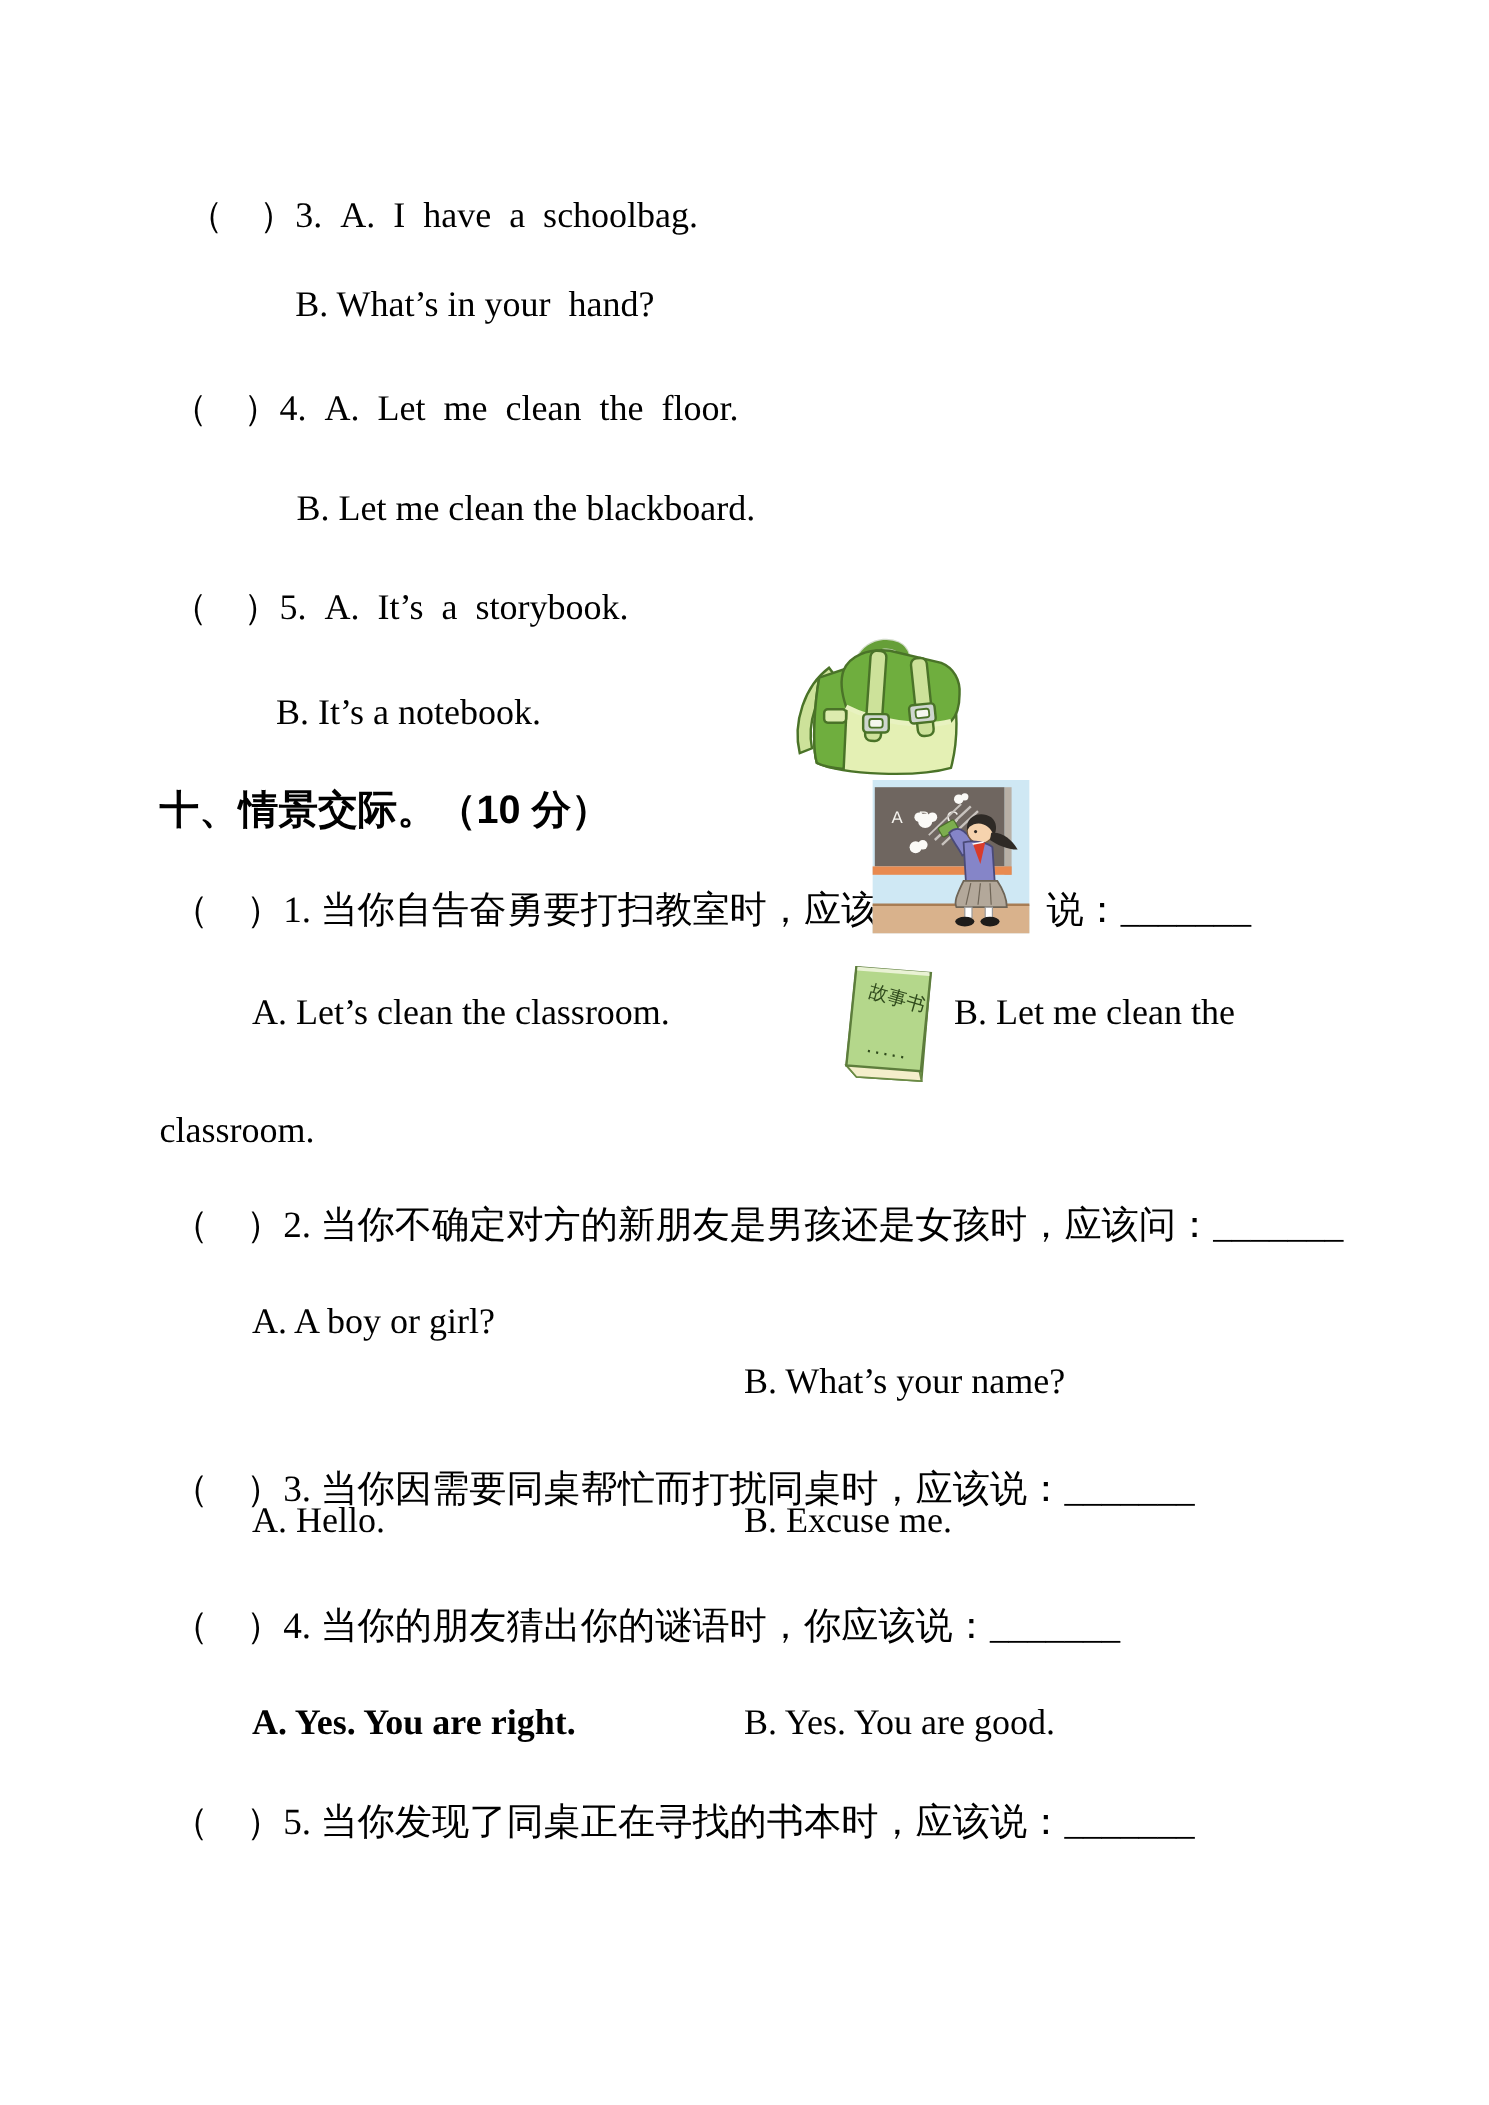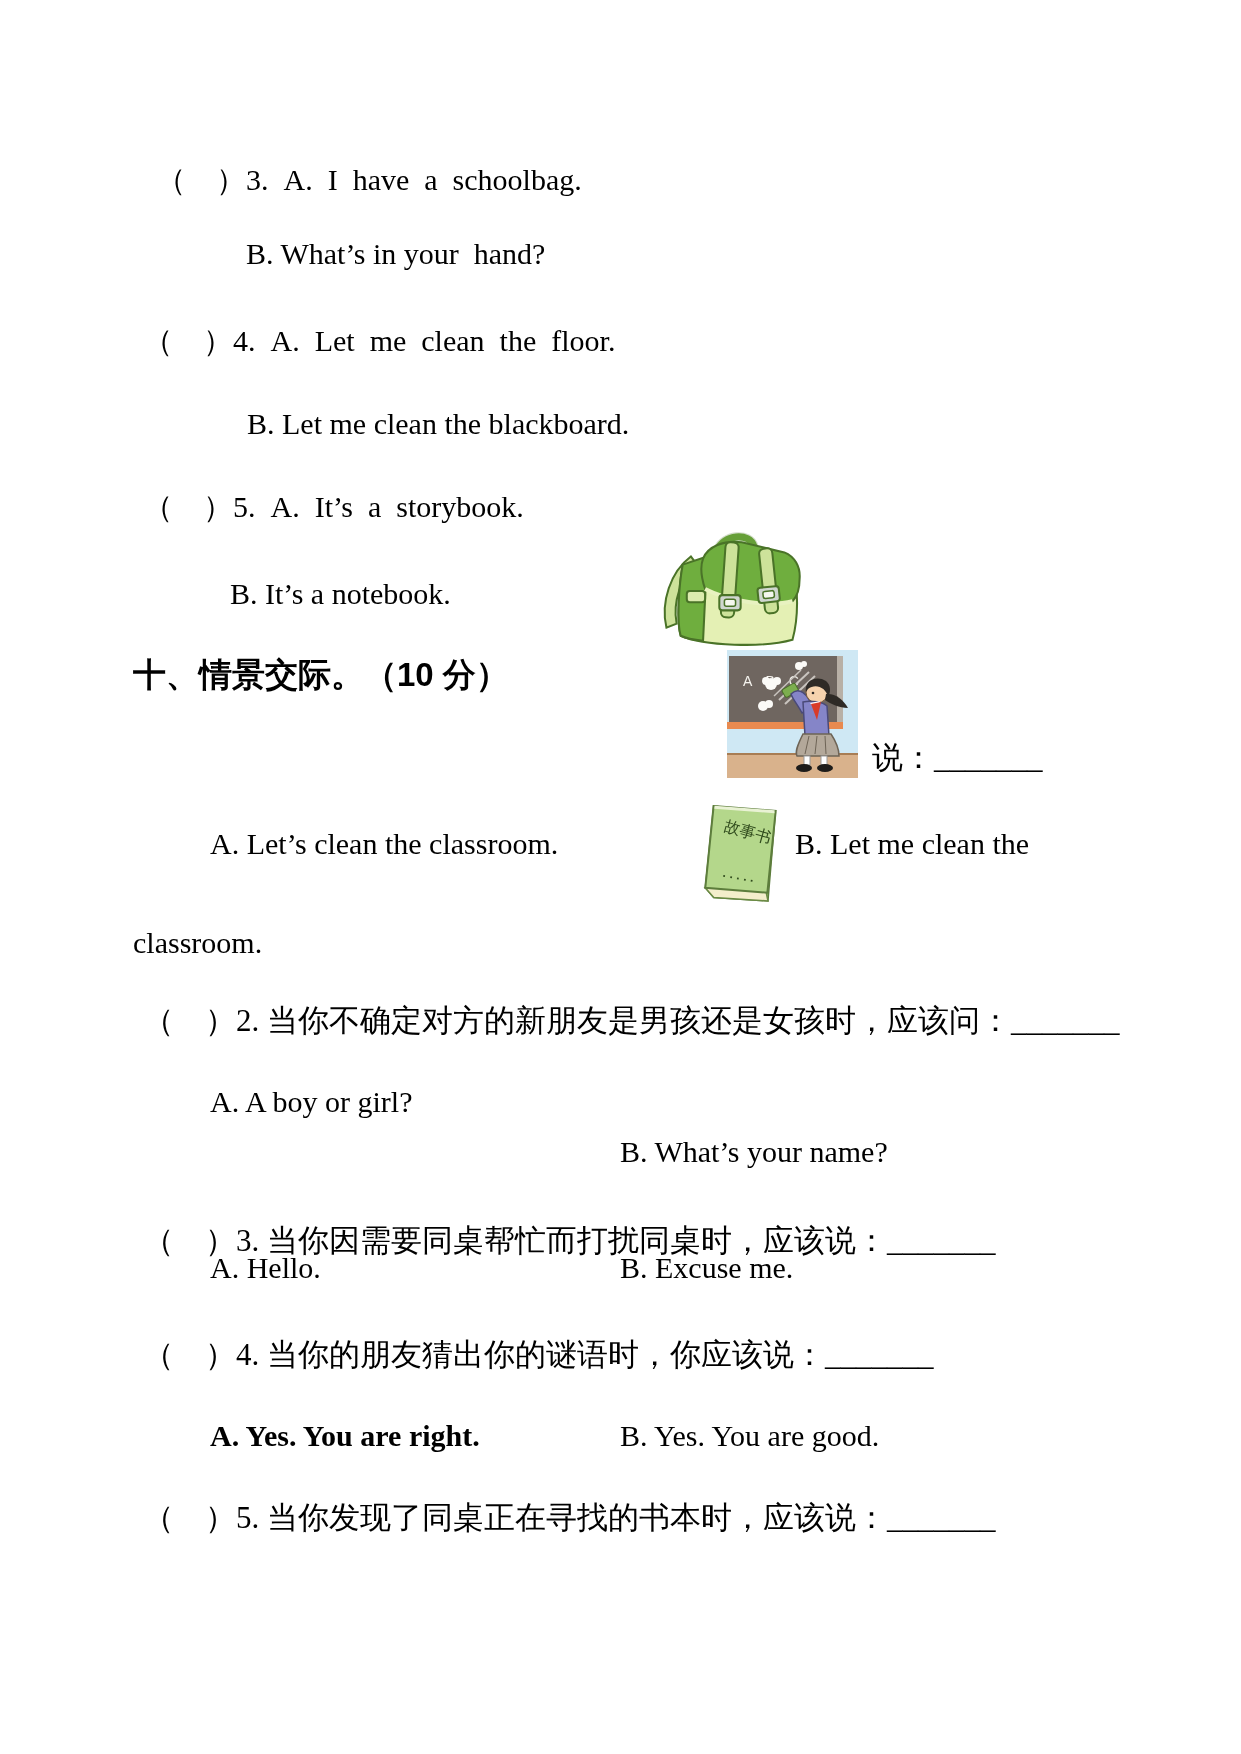--- a/index.html
+++ b/index.html
@@ -56,20 +56,21 @@
       <rect x="108" y="22" width="13" height="64" rx="5" fill="#cde29a" stroke="#4a7328" stroke-width="2" transform="rotate(-6 114 54)"></rect>
       <rect x="66" y="68" width="21" height="15" rx="3" fill="#cfd6cf" stroke="#4a7328" stroke-width="2"></rect>
       <rect x="71" y="72" width="11" height="7" rx="2" fill="#f4f7ee" stroke="#4a7328" stroke-width="1.5"></rect>
       <rect x="104" y="60" width="21" height="15" rx="3" fill="#cfd6cf" stroke="#4a7328" stroke-width="2" transform="rotate(-6 114 67)"></rect>
       <rect x="109" y="64" width="11" height="7" rx="2" fill="#f4f7ee" stroke="#4a7328" stroke-width="1.5" transform="rotate(-6 114 67)"></rect>
     </svg>
   </div>
 
   <div class="hdr" style="left:133px;top:653px;">十、情景交际。（10 分）</div>
 
+  <div class="line" style="left:143px;top:740px;">（　）1. 当你自告奋勇要打扫教室时，应该</div>
 
   <div class="illus" style="left:727px;top:650px;width:131px;height:128px;">
     <svg width="131" height="128" viewBox="0 0 131 128">
       <rect x="0" y="0" width="131" height="128" fill="#cfe8f4"></rect>
       <rect x="0" y="104" width="131" height="24" fill="#d9b28c"></rect>
       <line x1="0" y1="104" x2="131" y2="104" stroke="#a87d54" stroke-width="2"></line>
       <rect x="110" y="6" width="6" height="73" fill="#b8b0a6"></rect>
       <rect x="2" y="6" width="108" height="66" fill="#6f6660"></rect>
       <rect x="0" y="72" width="116" height="7" fill="#e88a50"></rect>
       <text x="16" y="36" font-size="14" fill="#f5f3ee" letter-spacing="5">A B C</text>

